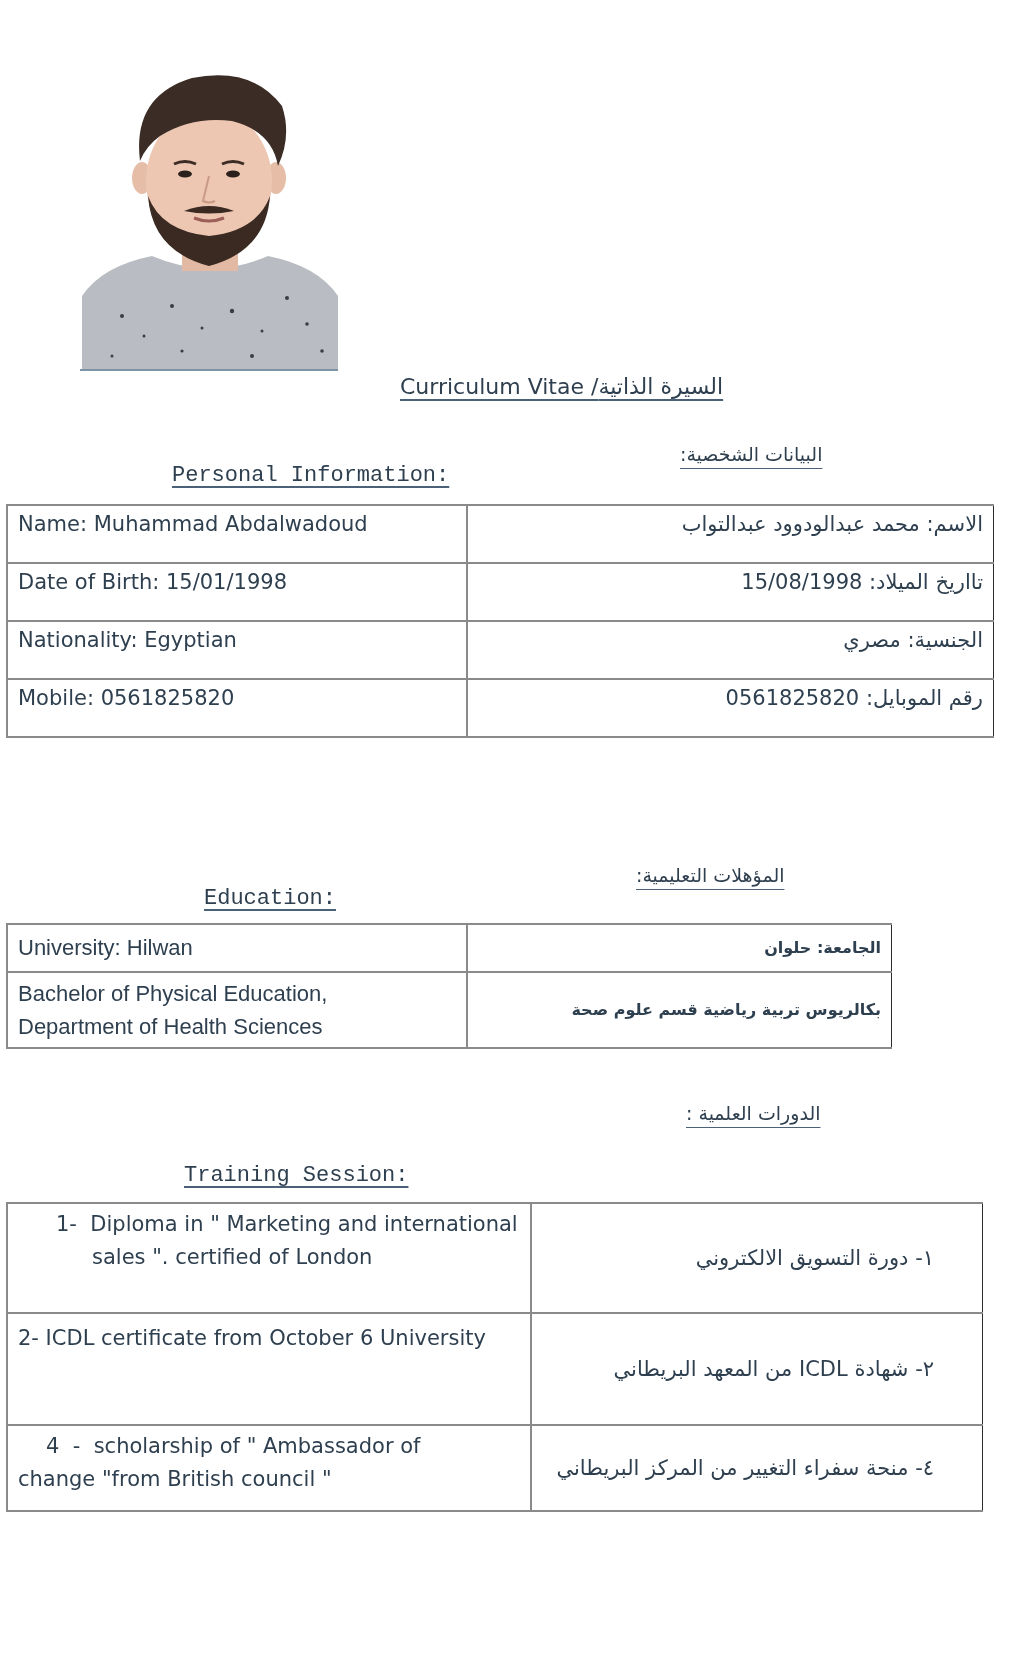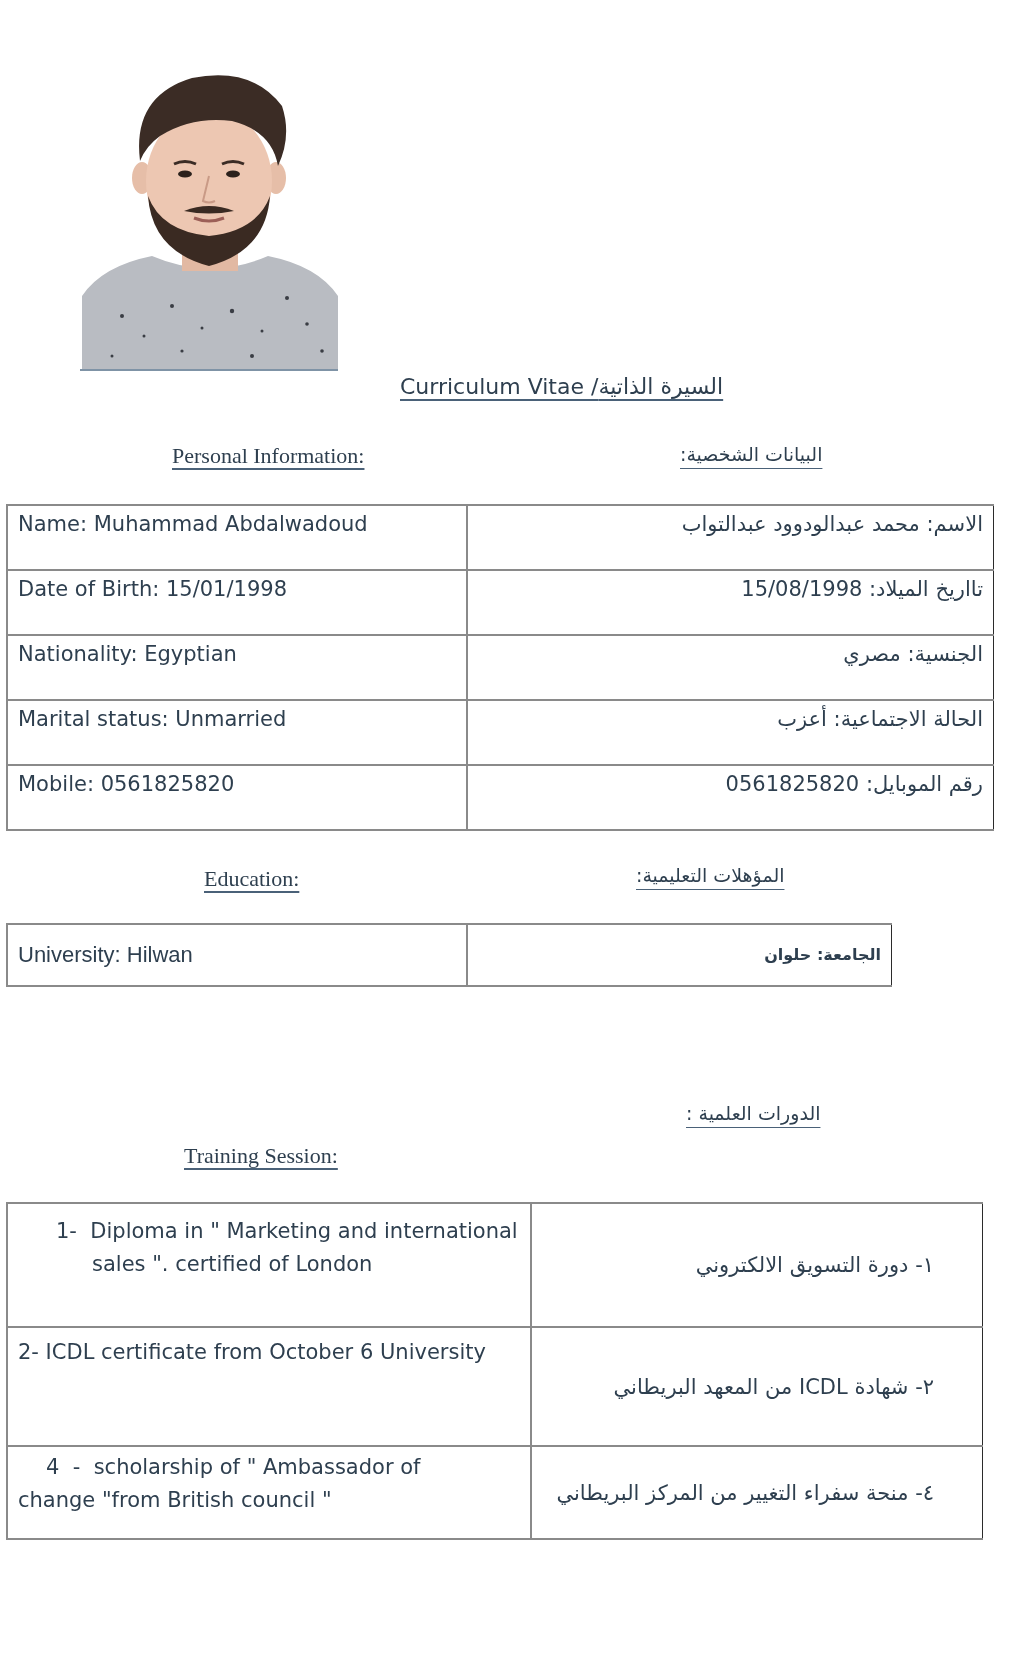--- a/index.html
+++ b/index.html
@@ -16,36 +16,36 @@
   #photo-rule { left: 80px; top: 369px; width: 258px; height: 2px; background: #7f93a6; }
 
   
   .title {
     font-size: 22px; text-decoration: underline; text-decoration-color: #4a6178;
     text-underline-offset: 5px; white-space: nowrap;
   }
   #cv-title { left: 352px; top: 374px; margin-left: 48px; }
   #cv-title .ar { font-family: "DejaVu Sans", sans-serif; }
 
-  .sec-en { font-size: 22px; text-decoration: underline; text-underline-offset: 5px; text-decoration-color: #4a6178; white-space: nowrap; font-family: Liberation Serif, serif; }
+  .sec-en { font-size: 22px; text-decoration: underline; text-underline-offset: 5px; text-decoration-color: #4a6178; white-space: nowrap; font-family: Liberation Mono, monospace; margin-top: 20px; }
   .sec-ar { font-size: 19px; text-decoration: underline; text-underline-offset: 7px; text-decoration-color: #4a6178; white-space: nowrap; direction: rtl; }
 
   #pi-en { left: 172px; top: 443px; }
   #pi-ar { left: 680px; top: 443px; }
   #ed-en { left: 204px; top: 866px; }
   #ed-ar { left: 636px; top: 864px; }
   #tr-en { left: 184px; top: 1143px; }
   #tr-ar { left: 686px; top: 1102px; }
 
   
   table { border-collapse: collapse; position: absolute; table-layout: fixed; }
   td {
     border-top: 2px solid #8a8a8a; border-bottom: 2px solid #8a8a8a;
     border-left: 2px solid #8a8a8a; border-right: 1.5px solid #2b2b2b;
-    padding: 11px 10px; vertical-align: top; font-size: 22px; line-height: 34px; margin-left: 24px;
+    padding: 4px 10px; vertical-align: top; font-size: 22px; line-height: 34px; margin-left: 24px;
   }
   td.en { font-family: "DejaVu Sans", sans-serif; font-size: 21px; }
   td.ar { direction: rtl; text-align: right; font-size: 21px; }
   td.mid { vertical-align: middle; }
   td.center { text-align: center; }
 
   #personal-table { left: 6px; top: 504px; width: 988px; }
   #personal-table td { height: 51px; padding-top: 1px; }
   #personal-table td.en { width: 438px; }
   #personal-table td.email { height: 51px; font-weight: 500; }
@@ -120,38 +120,41 @@
   </tr>
   <tr>
     <td class="en">Date of Birth: 15/01/1998</td>
     <td class="ar">تااريخ الميلاد: 15/08/1998</td>
   </tr>
   <tr>
     <td class="en">Nationality: Egyptian</td>
     <td class="ar">الجنسية: مصري</td>
   </tr>
   <tr>
-    <td class="en">Marital status: Unmarried</td>
-    <td class="ar">الحالة الاجتماعية: أعزب</td>
-  </tr>
-  <tr>
     <td class="en">Mobile: 0561825820</td>
     <td class="ar">رقم الموبايل: 0561825820</td>
   </tr>
 </tbody>
   </table>
 
 <div id="ed-en" class="abs sec-en">Education:</div>
 <div id="ed-ar" class="abs sec-ar">المؤهلات التعليمية:</div>
 
 <table id="education-table">
   <tbody>
       <tr>
     <td class="en mid" style="height:38px">University: Hilwan</td>
     <td class="ar mid">الجامعة: حلوان</td>
+  </tr>
+  <tr>
+    <td class="en mid" style="height:64px; line-height:33px">
+      <span>Bachelor of Physical Education,</span><br>
+      <span>Department of Health Sciences</span>
+    </td>
+    <td class="ar mid">بكالريوس تربية رياضية قسم علوم صحة</td>
   </tr>
 </tbody>
   </table>
 
 <div id="tr-en" class="abs sec-en">Training Session:</div>
 <div id="tr-ar" class="abs sec-ar">الدورات العلمية :</div>
 
 <table id="training-table">
   <tbody>
       <tr>

